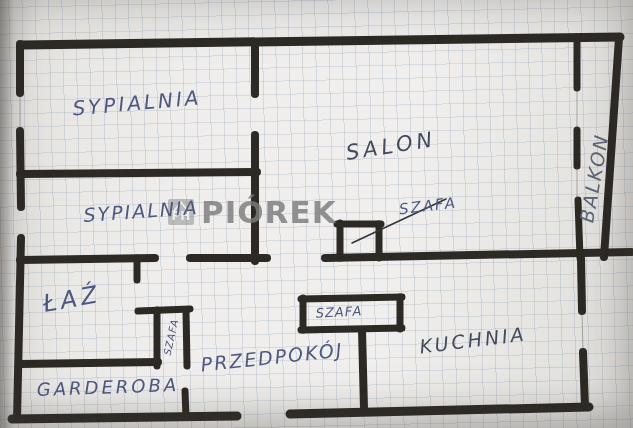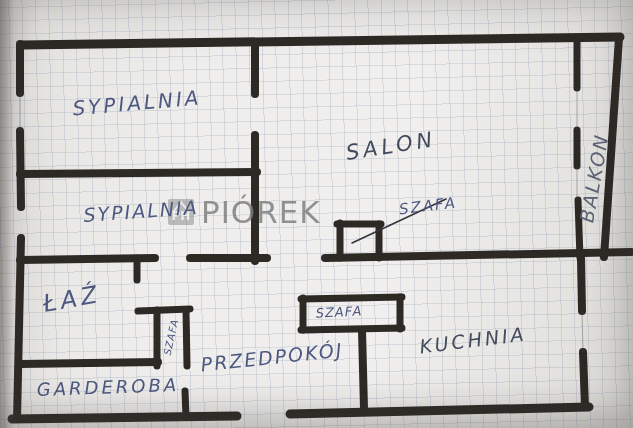--- a/index.html
+++ b/index.html
@@ -46,21 +46,21 @@
     position:relative;opacity:0.85;
   }
   .wm-logo .roof{
     position:absolute;top:2px;left:4px;right:4px;height:9px;
     border-top:2px solid #efefef;
     transform:rotate(0deg);
     clip-path:polygon(0 100%,50% 0,100% 100%,88% 100%,50% 22%,12% 100%);
     background:#efefef;
   }
   .wm-brand{
-    color:#7c7c7c;font-size:31px;font-weight:normal;letter-spacing:1px;opacity:0.82;
+    color:#7c7c7c;font-size:31px;font-weight:bold;letter-spacing:1px;opacity:0.82;
   }
   .wm-brand-light{
     color:#ababab;font-size:31px;font-weight:600;letter-spacing:7px;opacity:0.82;margin-left:2px;
   }
 </style>
 </head>
 <body>
 
 <div class="photo">
   <div class="grid"></div>

